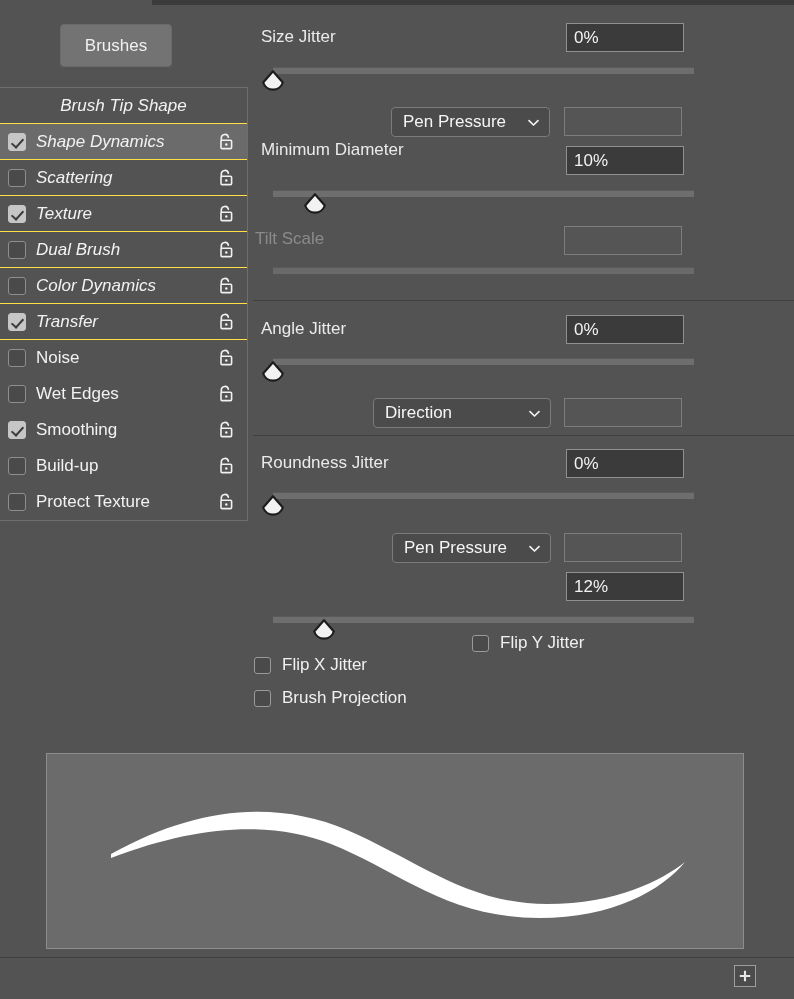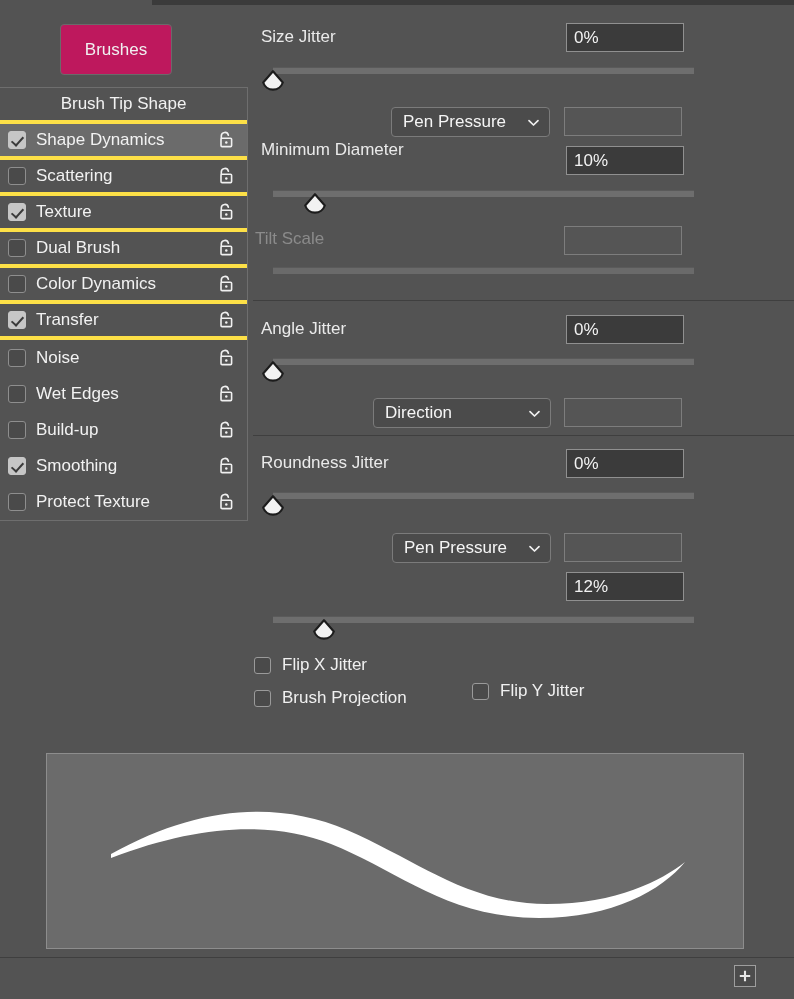--- a/index.html
+++ b/index.html
@@ -23,43 +23,43 @@
     background: #3b3b3b;
   }
 
   
   .sidebar {
     position: absolute; left: 0; top: 5px; width: 248px; height: 994px;
     background: #535353;
   }
   .brushes-btn {
     position: absolute; left: 60px; top: 19px;
-    width: 112px; height: 51px;
-    background: #be185d;
+    width: 112px; height: 43px;
+    background: #737373;
     border: 1px solid #6a6a6a;
     border-radius: 4px;
     color: #f0f0f0;
     font-size: 17px;
     display: flex; align-items: center; justify-content: center;
     cursor: pointer;
   }
   .list {
     position: absolute; left: 0; top: 82px; width: 248px;
     border-top: 1px solid #6e6e6e;
     border-right: 1px solid #6e6e6e;
     border-bottom: 1px solid #6e6e6e;
   }
   .row {
     position: relative;
     height: 36px;
     display: flex; align-items: center;
     padding-left: 8px;
     cursor: pointer;
   }
-  .row.sep { border-bottom: 4px solid #fde047; }
+  .row.sep { border-bottom: 1px solid #fde047; font-style: italic; }
   .row.header {
     justify-content: center;
     padding-left: 0;
     cursor: pointer;
   }
   .row.selected { background: #6b6b6b; }
   .row-label {
     color: #f2f2f2; font-size: 17px; white-space: nowrap;
     flex: 1 1 auto;
   }
@@ -304,33 +304,33 @@
           <span class="row-label">Wet Edges</span>
           <span class="lock">
             <svg width="18" height="20" viewBox="0 0 18 20">
               <path d="M4.3 8.2 V5.9 A3.6 3.6 0 0 1 11.4 5.2" fill="none" stroke="#f0f0f0" stroke-width="1.6" stroke-linecap="round"></path>
               <rect x="4.0" y="8.2" width="10.6" height="8.4" rx="1.1" fill="none" stroke="#f0f0f0" stroke-width="1.6"></rect>
               <circle cx="9.3" cy="12.4" r="1.25" fill="#f0f0f0"></circle>
             </svg>
           </span>
         </div>
         <div class="row">
-          <span class="cbox"></span>
-          <span class="row-label">Build-up</span>
-          <span class="lock">
-            <svg width="18" height="20" viewBox="0 0 18 20">
-              <path d="M4.3 8.2 V5.9 A3.6 3.6 0 0 1 11.4 5.2" fill="none" stroke="#f0f0f0" stroke-width="1.6" stroke-linecap="round"></path>
-              <rect x="4.0" y="8.2" width="10.6" height="8.4" rx="1.1" fill="none" stroke="#f0f0f0" stroke-width="1.6"></rect>
-              <circle cx="9.3" cy="12.4" r="1.25" fill="#f0f0f0"></circle>
-            </svg>
-          </span>
-        </div>
-        <div class="row">
           <span class="cbox on"></span>
           <span class="row-label">Smoothing</span>
+          <span class="lock">
+            <svg width="18" height="20" viewBox="0 0 18 20">
+              <path d="M4.3 8.2 V5.9 A3.6 3.6 0 0 1 11.4 5.2" fill="none" stroke="#f0f0f0" stroke-width="1.6" stroke-linecap="round"></path>
+              <rect x="4.0" y="8.2" width="10.6" height="8.4" rx="1.1" fill="none" stroke="#f0f0f0" stroke-width="1.6"></rect>
+              <circle cx="9.3" cy="12.4" r="1.25" fill="#f0f0f0"></circle>
+            </svg>
+          </span>
+        </div>
+        <div class="row">
+          <span class="cbox"></span>
+          <span class="row-label">Build-up</span>
           <span class="lock">
             <svg width="18" height="20" viewBox="0 0 18 20">
               <path d="M4.3 8.2 V5.9 A3.6 3.6 0 0 1 11.4 5.2" fill="none" stroke="#f0f0f0" stroke-width="1.6" stroke-linecap="round"></path>
               <rect x="4.0" y="8.2" width="10.6" height="8.4" rx="1.1" fill="none" stroke="#f0f0f0" stroke-width="1.6"></rect>
               <circle cx="9.3" cy="12.4" r="1.25" fill="#f0f0f0"></circle>
             </svg>
           </span>
         </div>
         <div class="row">
           <span class="cbox"></span>
@@ -448,21 +448,21 @@
         <svg width="24" height="23" viewBox="0 0 24 23">
           <path d="M12 1.2 L21.8 12.5 A10.3 10.3 0 0 1 2.2 12.5 Z" fill="#f2f2f2" stroke="#1c1c1c" stroke-width="2.1" stroke-linejoin="round"></path>
         </svg>
       </div>
     </div>
 
     <div class="ckrow" style="left:5px; top:650px;">
       <span class="ck"></span>
       <span class="ck-label">Flip X Jitter</span>
     </div>
-    <div class="ckrow" style="left:223px; top:676px;">
+    <div class="ckrow" style="left:223px; top:628px;">
       <span class="ck"></span>
       <span class="ck-label">Flip Y Jitter</span>
     </div>
     <div class="ckrow" style="left:5px; top:683px;">
       <span class="ck"></span>
       <span class="ck-label">Brush Projection</span>
     </div>
   </div>
 
   <div class="preview">

